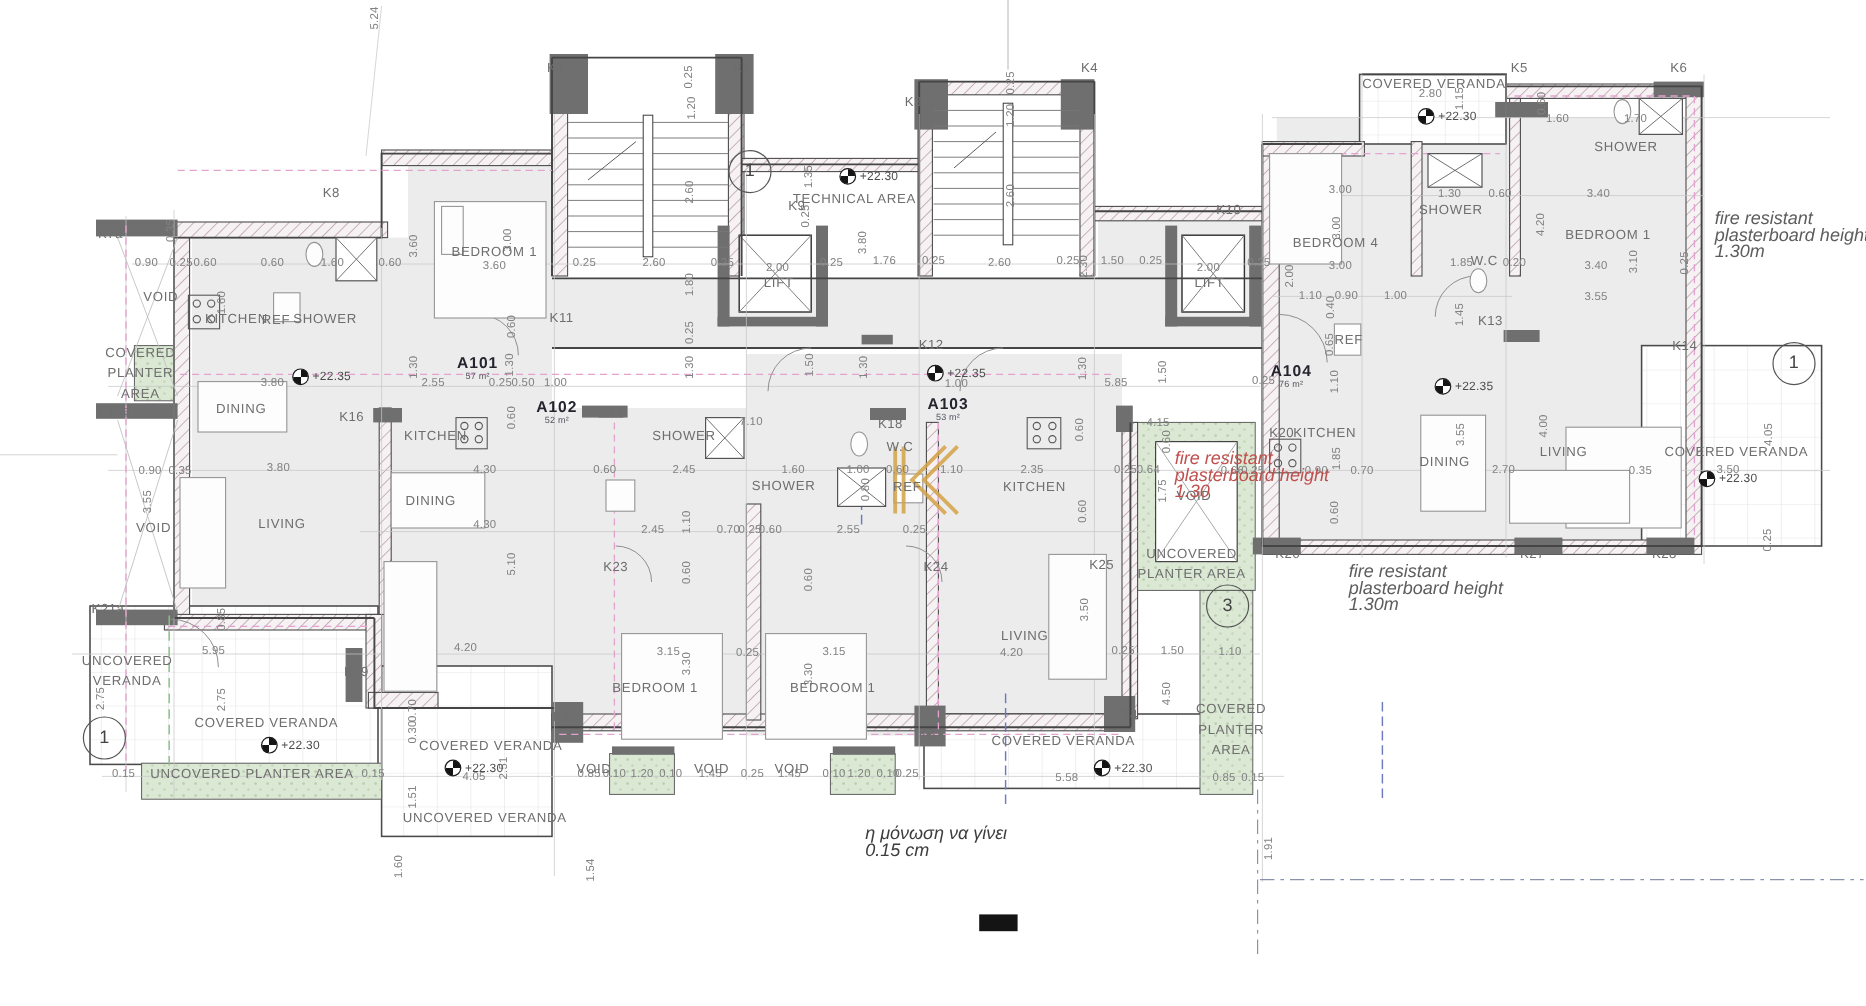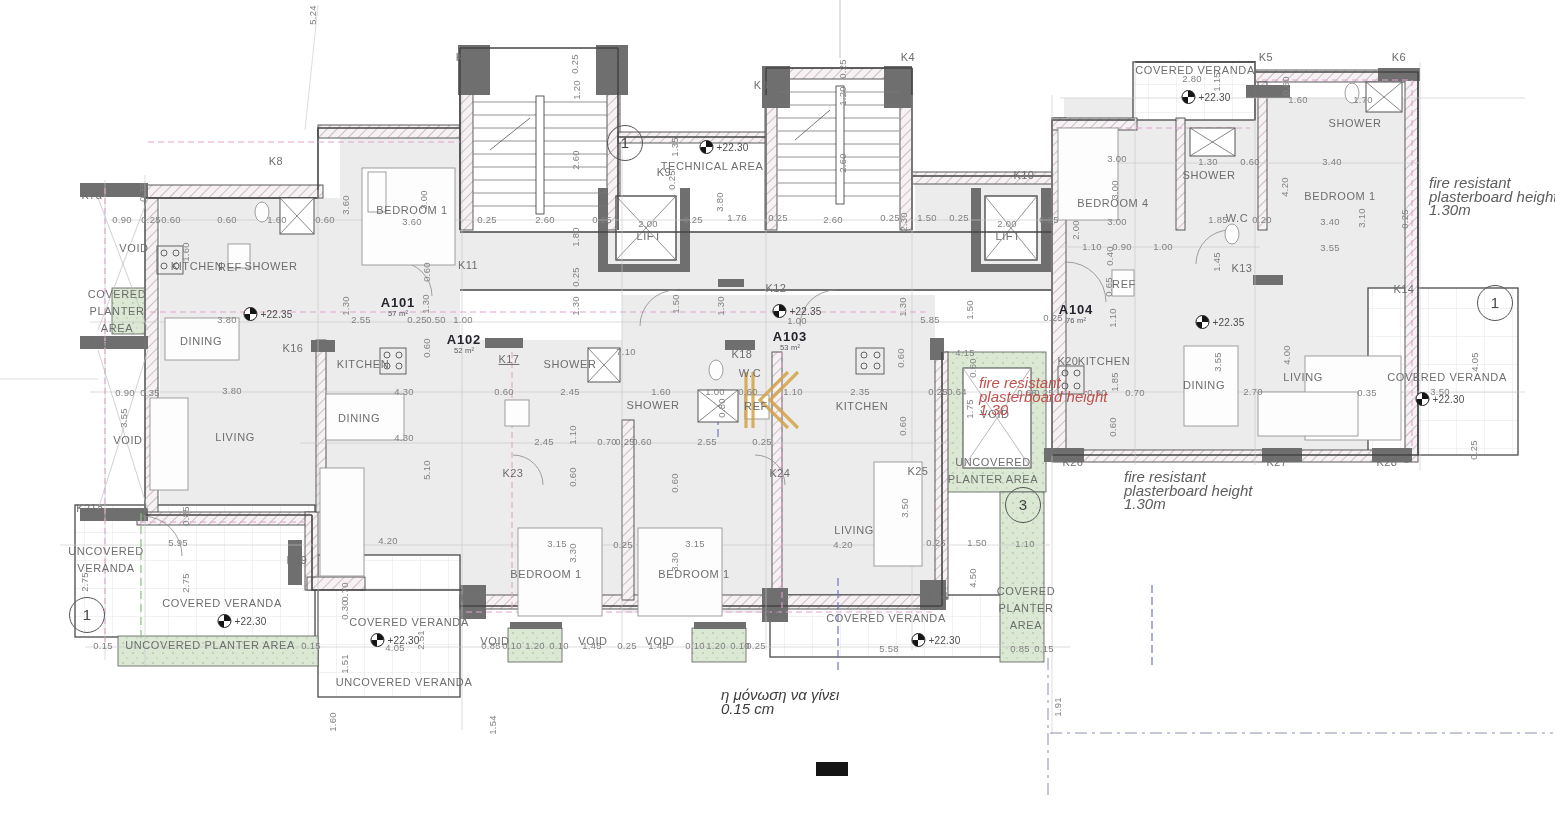--- a/index.html
+++ b/index.html
@@ -497,21 +497,21 @@
       <div class="lbl grid" style="left: 92px; top: 195px;">K7a</div>
       <div class="lbl grid" style="left: 276px; top: 161px; text-align: right;">K8</div>
       <div class="lbl grid" style="left: 664px; top: 172px;">K9</div>
       <div class="lbl grid" style="left: 1024px; top: 175px;">K10</div>
       <div class="lbl grid" style="left: 468px; top: 265px;">K11</div>
       <div class="lbl grid" style="left: 776px; top: 255px; margin-top: 33px;">K12</div>
       <div class="lbl grid" style="left: 1242px; top: 268px;">K13</div>
       <div class="lbl grid" style="left: 1404px; top: 289px;">K14</div>
       <div class="lbl grid" style="left: 95px; top: 343px;">K15a</div>
       <div class="lbl grid" style="left: 293px; top: 348px;">K16</div>
-      <div class="lbl grid" style="left: 509px; top: 359px; text-decoration: underline;">K17</div>
+      <div class="lbl grid" style="left: 509px; top: 343px; text-decoration: underline;">K17</div>
       <div class="lbl grid" style="left: 742px; top: 354px;">K18</div>
       <div class="lbl grid" style="left: 1068px; top: 361px;">K20</div>
       <div class="lbl grid" style="left: 90px; top: 508px;">K21a</div>
       <div class="lbl grid" style="left: 513px; top: 473px;">K23</div>
       <div class="lbl grid" style="left: 780px; top: 473px;">K24</div>
       <div class="lbl grid" style="left: 918px; top: 471px;">K25</div>
       <div class="lbl grid" style="left: 1073px; top: 462px;">K26</div>
       <div class="lbl grid" style="left: 1277px; top: 462px;">K27</div>
       <div class="lbl grid" style="left: 1387px; top: 462px;">K28</div>
       <div class="lbl grid" style="left: 297px; top: 560px;">K29</div>

